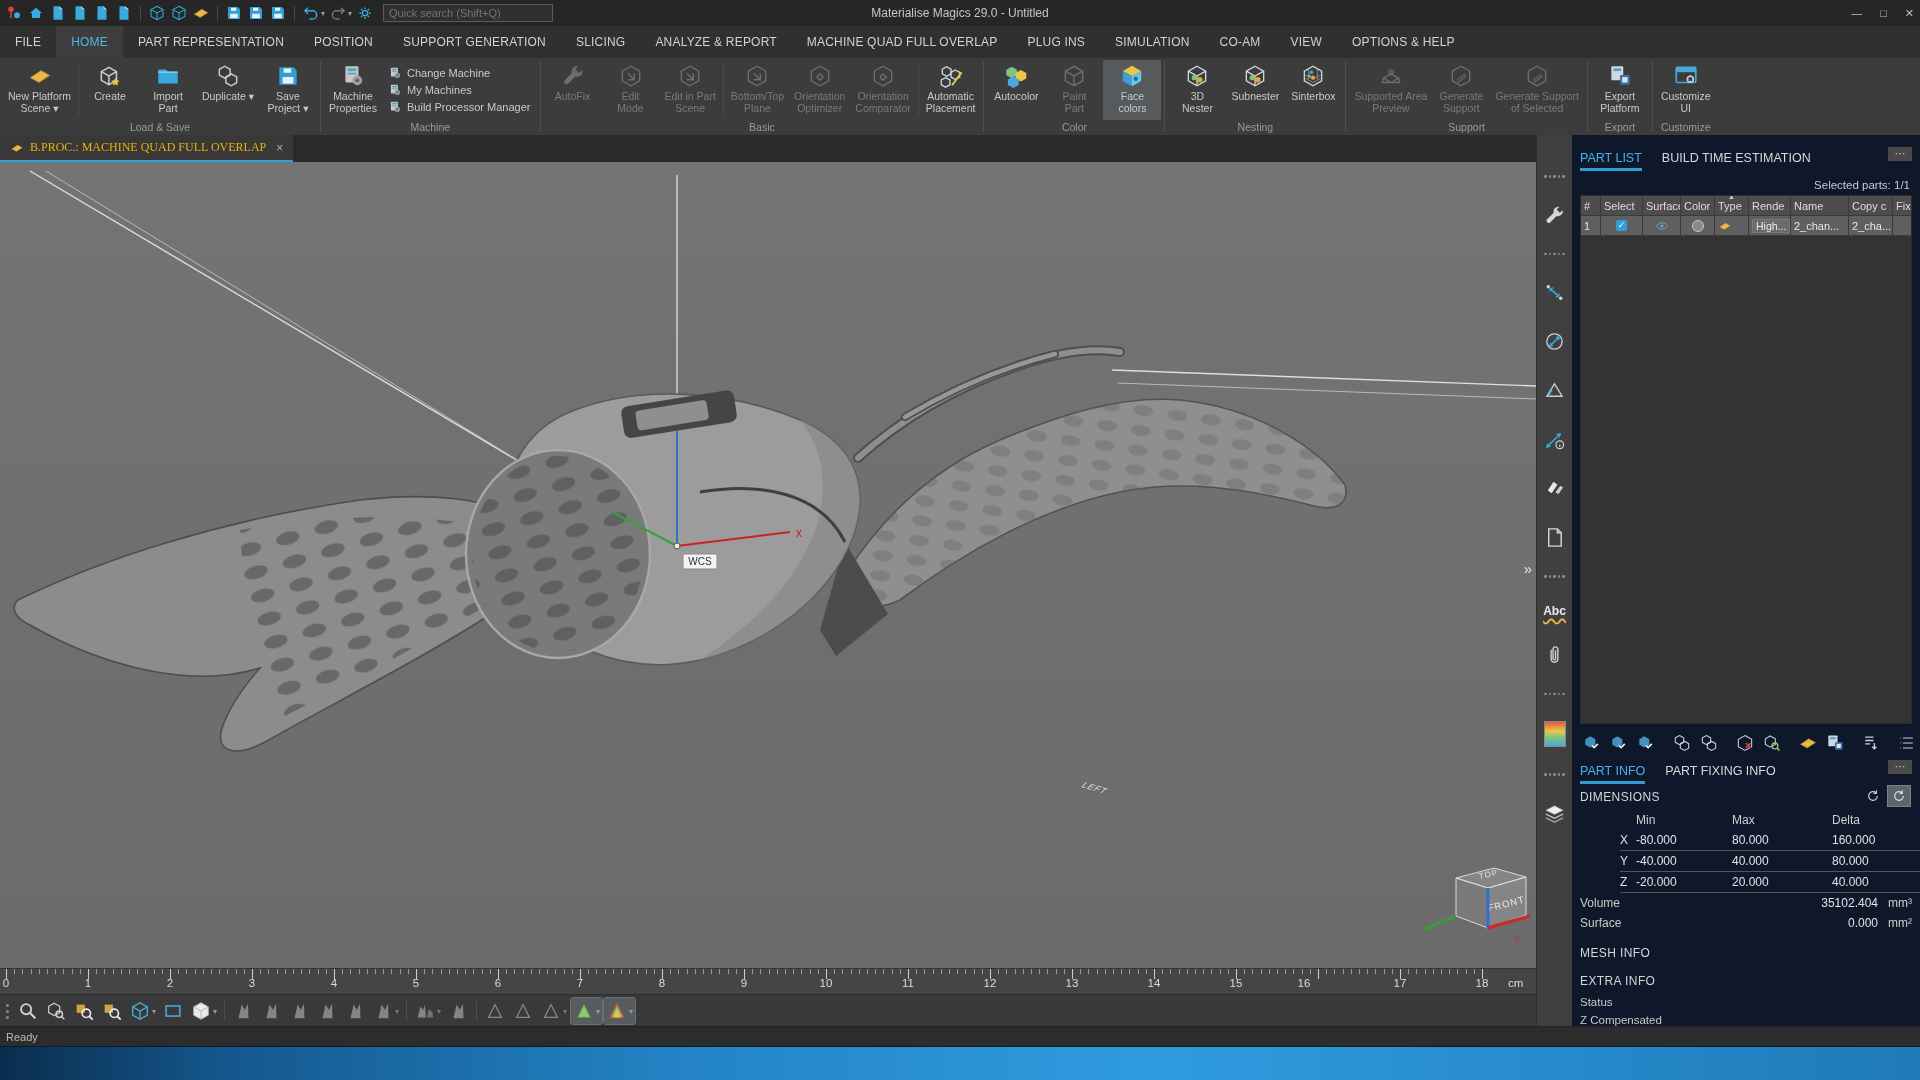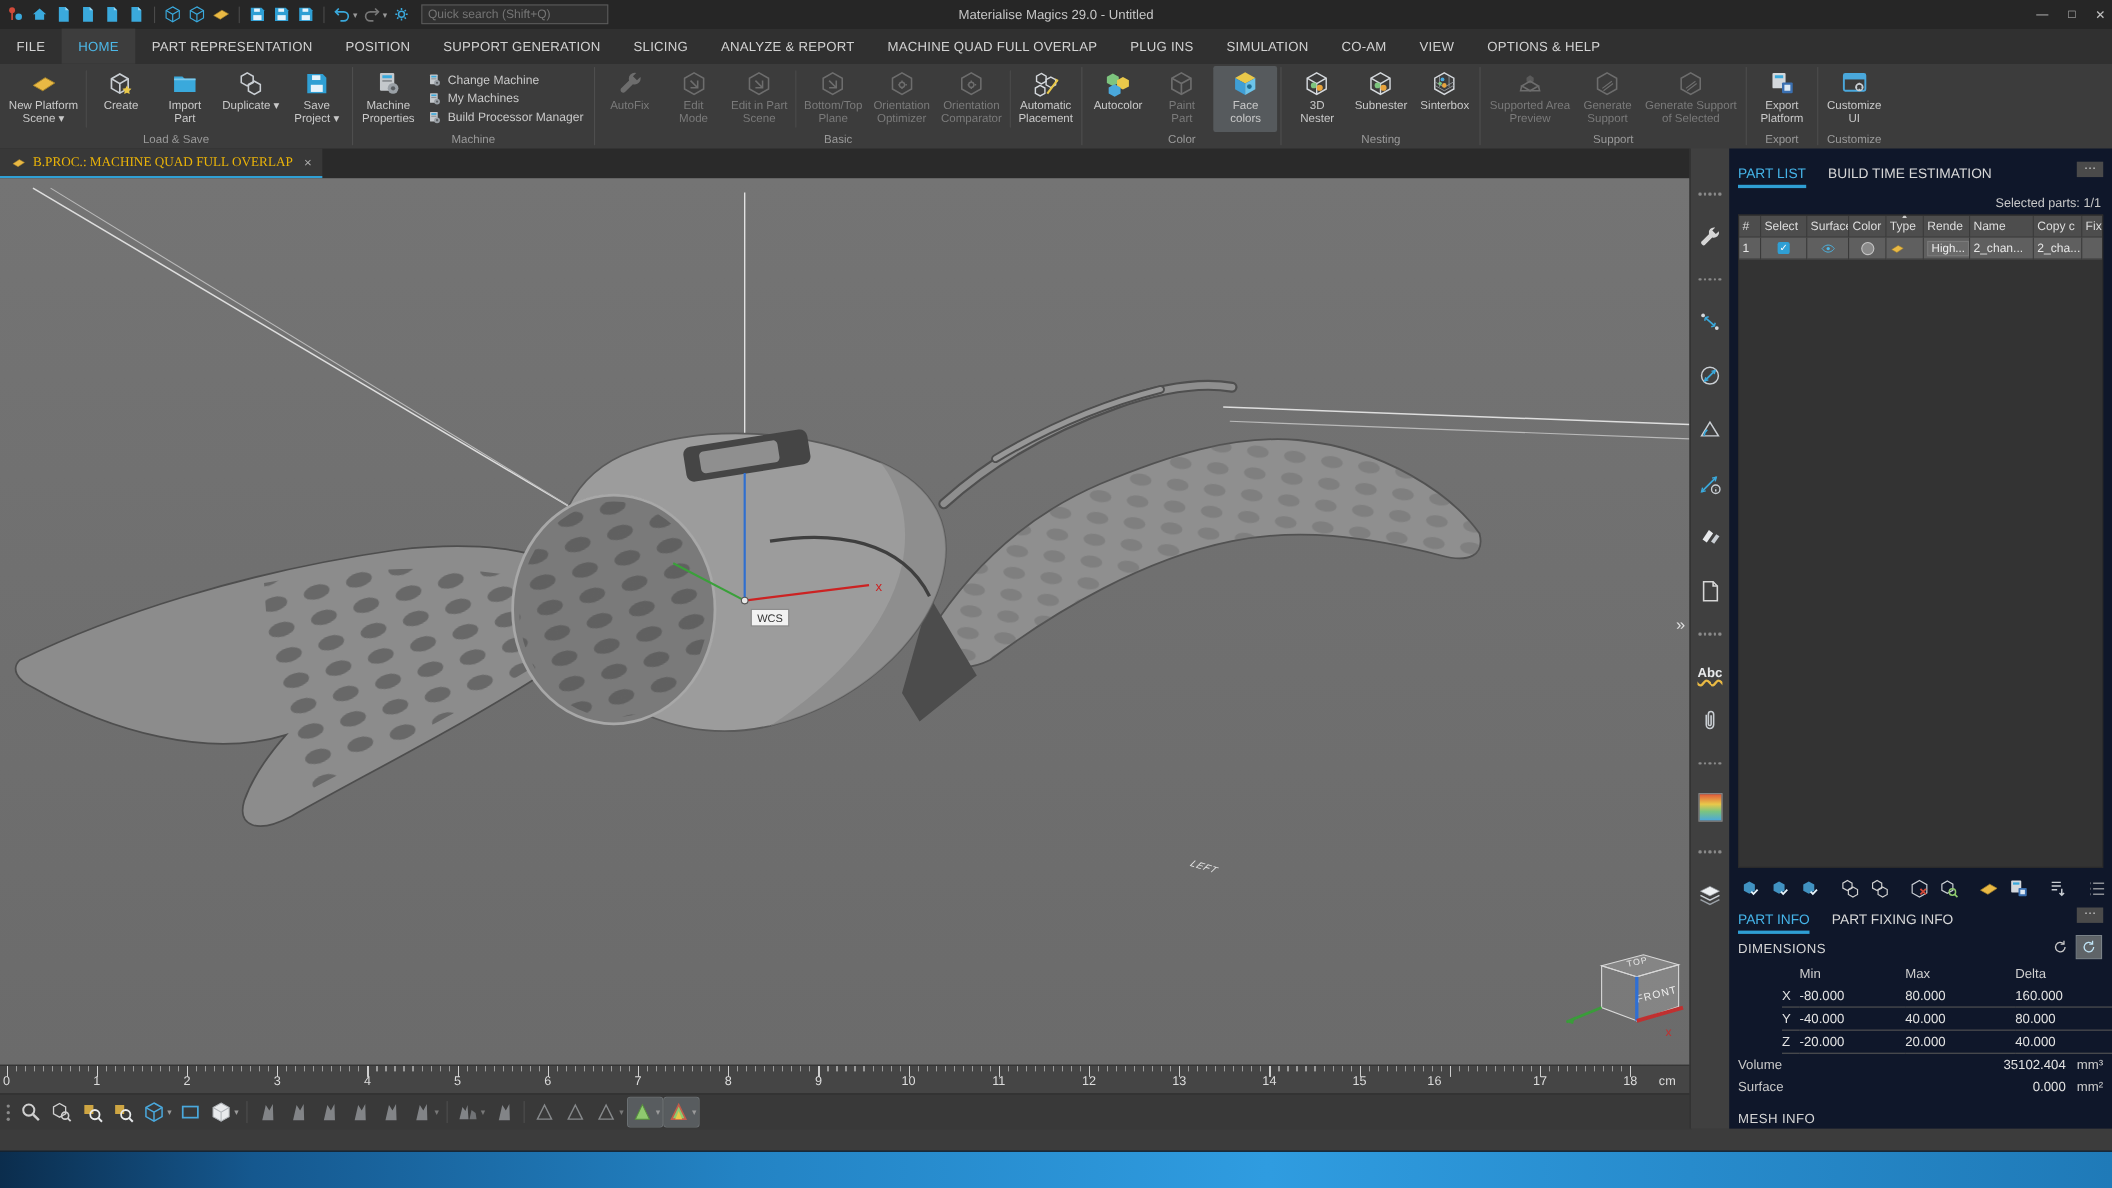--- a/index.html
+++ b/index.html
@@ -1257,16 +1257,26 @@
     </div>
     <div class="vrow">
       <span class="vl">Surface</span>
       <span class="vv">0.000</span>
       <span class="vu">mm²</span>
     </div>
 
     <div class="mesh">
       <span class="stitle">MESH INFO</span>
     </div>
+    <div class="extra">
+      <span class="stitle">EXTRA INFO</span>
+      <div class="egrid">
+          <span>Status</span>
+          <span>Z Compensated</span>
+        </div>
+    </div>
   </aside>
 
+  <div class="statusbar">
+    <span>Ready</span>
+  </div>
   <div class="taskbar"></div>
 </div>
 
 </body></html>

